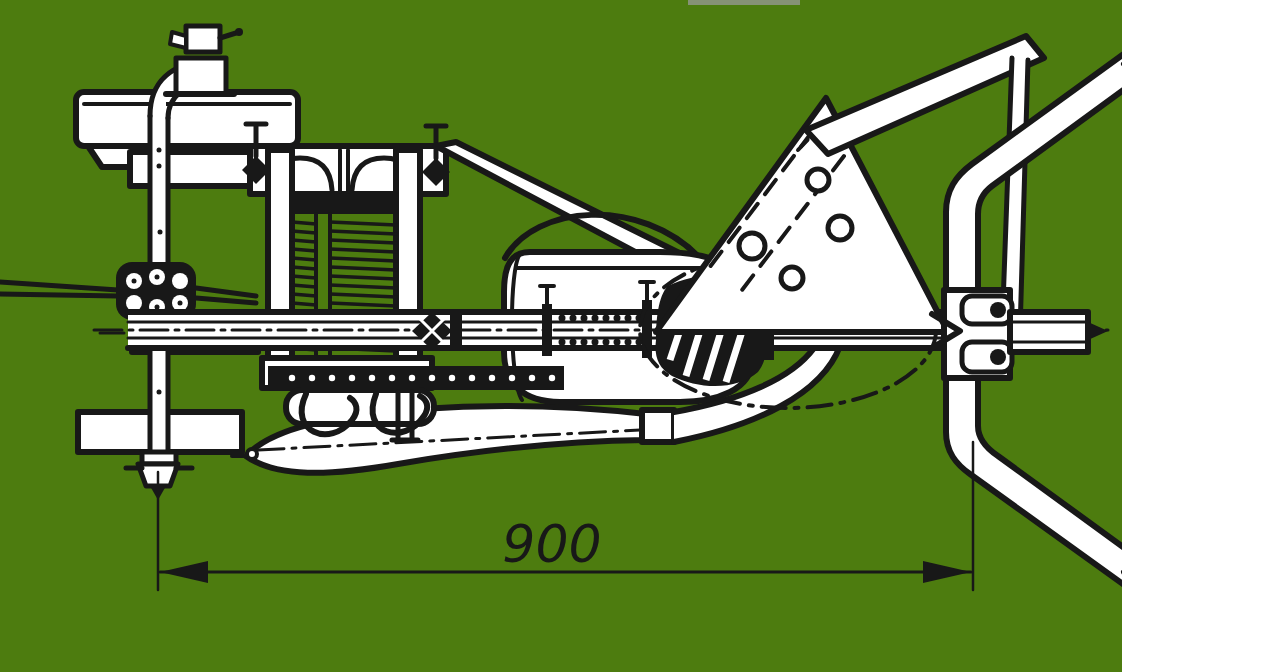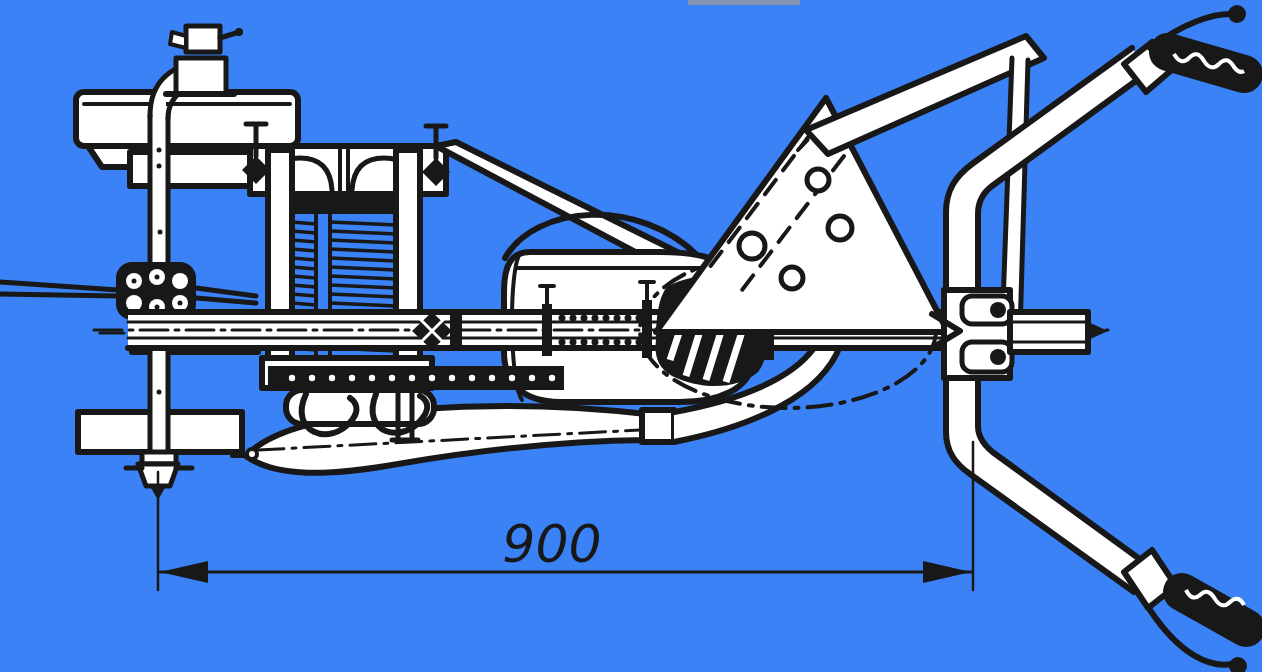--- a/index.html
+++ b/index.html
@@ -1,16 +1,16 @@
 <!DOCTYPE html>
 <html><head>
 <meta charset="utf-8">
 <style>
   html,body{margin:0;padding:0;background:#ffffff;}
-  .page{position:relative;width:1262px;height:672px;background:#3b82f6;overflow:hidden;
+  .page{position:relative;width:1122px;height:672px;background:#4d7c0f;overflow:hidden;
         font-family:"DejaVu Sans","Liberation Sans",sans-serif;}
   svg{position:absolute;left:0;top:0;}
   .ink{stroke:#181818;fill:none;stroke-linecap:round;stroke-linejoin:round;}
   .w{fill:#ffffff;}
   .b{fill:#181818;stroke:none;}
   .dim-label{font-style:italic;font-size:52px;fill:#181818;}
 </style>
 </head>
 <body>
 

